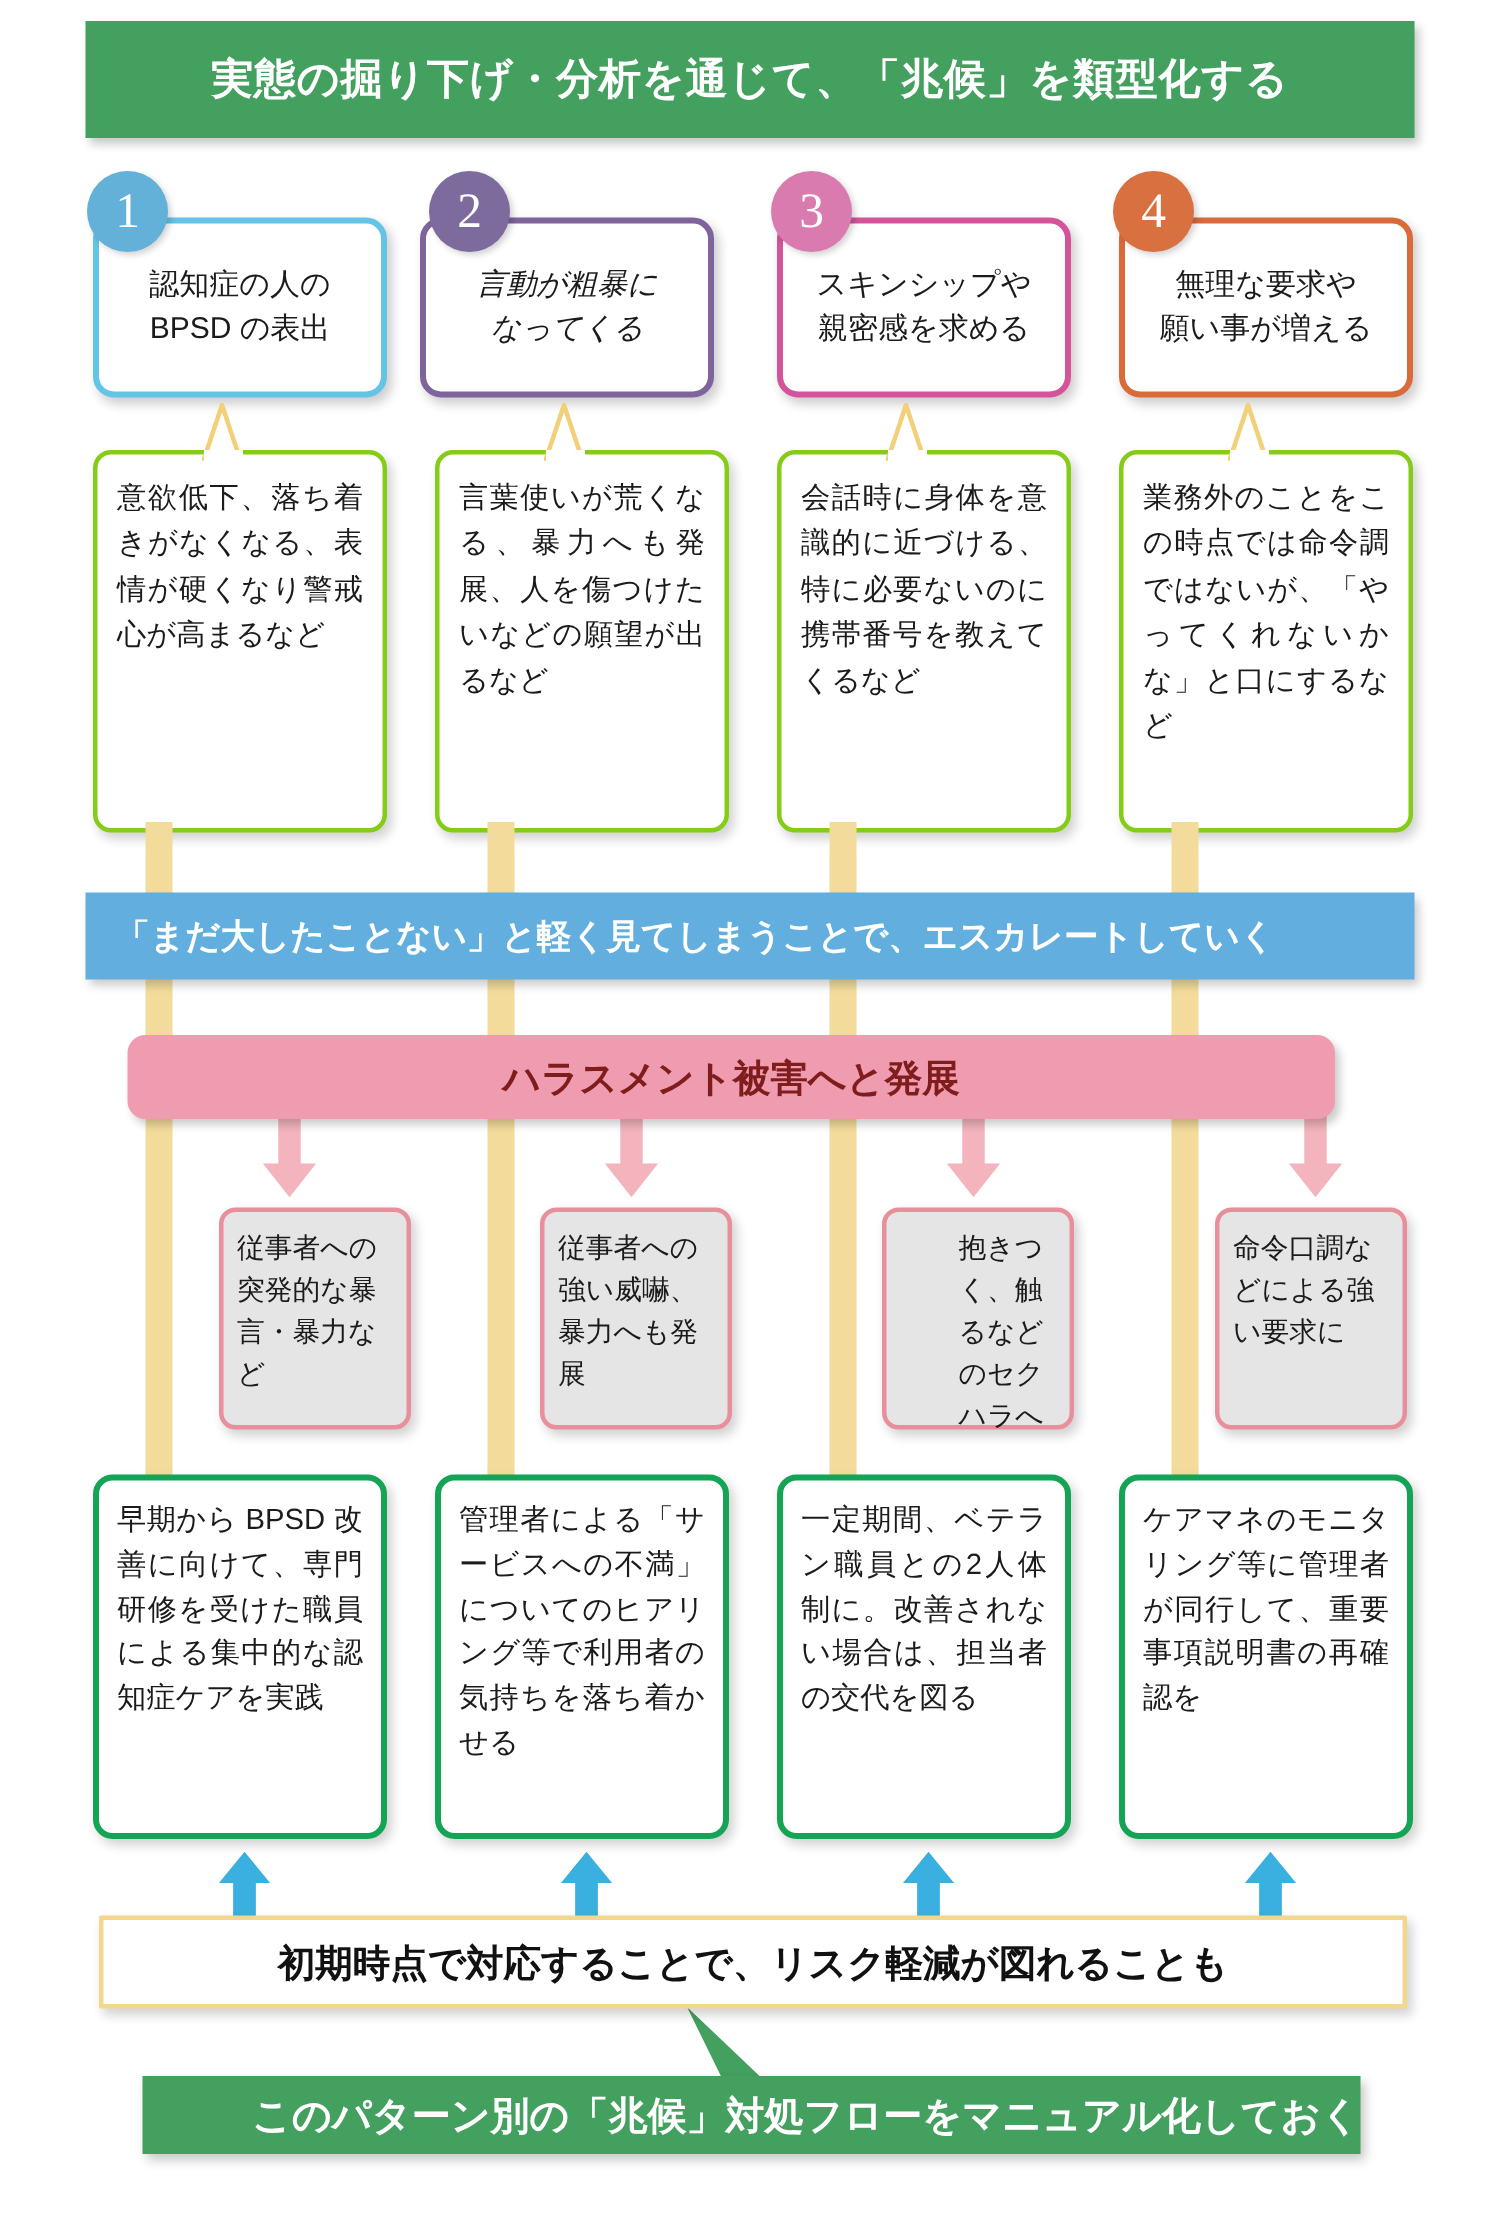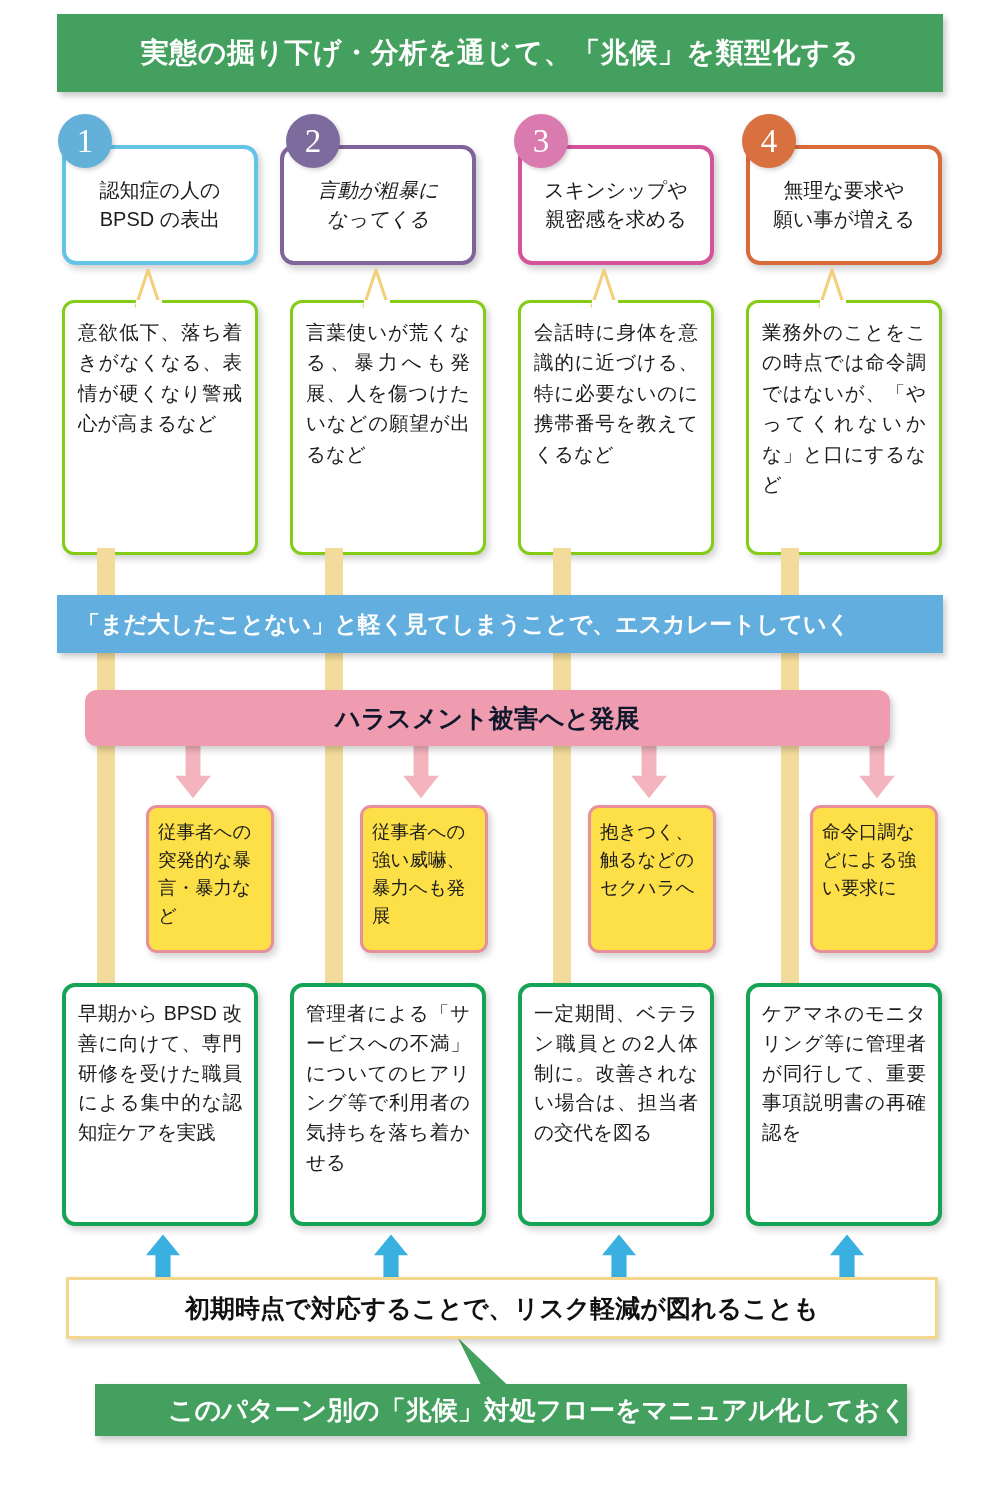--- a/index.html
+++ b/index.html
@@ -80,30 +80,30 @@
 
   
   .pink-banner{
     left:85px;top:690px;width:805px;height:56px;
     background:#ef9cb0;border-radius:12px;
     display:flex;align-items:center;justify-content:center;
     box-shadow:3px 4px 6px rgba(0,0,0,.20);
     z-index:3;
   }
   .pink-banner .txt{
-    color:#0f172a;font-size:25px;font-weight:bold;white-space:nowrap;
+    color:#7f1d1d;font-size:25px;font-weight:bold;white-space:nowrap;
   }
 
   
   .pink-arrow{width:42px;height:58px;z-index:2;}
 
   
   .harm-box{
     width:128px;height:148px;
-    background:#fde047;border:3px solid #e88f9c;border-radius:11px;
+    background:#e5e5e5;border:3px solid #e88f9c;border-radius:11px;
     top:805px;z-index:3;
     box-shadow:3px 4px 7px rgba(0,0,0,.18);
   }
   .harm-box .txt{
     font-size:18.5px;color:#1b1b1b;line-height:1.52;
     padding:10px 9px 0 9px;display:block;
   }
 
   
   .sol-box{
@@ -237,21 +237,21 @@
   <svg class="abs pink-arrow" style="left:856px;top:742px;" width="42" height="62" viewBox="0 0 42 62">
     <path d="M13 0 L29 0 L29 36 L40 36 L21 60 L2 36 L13 36 Z" fill="#f3b4bd"></path>
   </svg>
 
   <div class="abs harm-box" style="left:146px;">
     <span class="txt">従事者への突発的な暴言・暴力など</span>
   </div>
   <div class="abs harm-box" style="left:360px;">
     <span class="txt">従事者への強い威嚇、暴力へも発展</span>
   </div>
-  <div class="abs harm-box" style="left:588px;">
+  <div class="abs harm-box" style="left:588px;padding-left:39px;">
     <span class="txt">抱きつく、触るなどのセクハラへ</span>
   </div>
   <div class="abs harm-box" style="left:810px;">
     <span class="txt">命令口調などによる強い要求に</span>
   </div>
 
   <div class="abs sol-box" style="left:62px;">
     <span class="txt">早期から BPSD 改善に向けて、専門研修を受けた職員による集中的な認知症ケアを実践</span>
   </div>
   <div class="abs sol-box" style="left:290px;">

